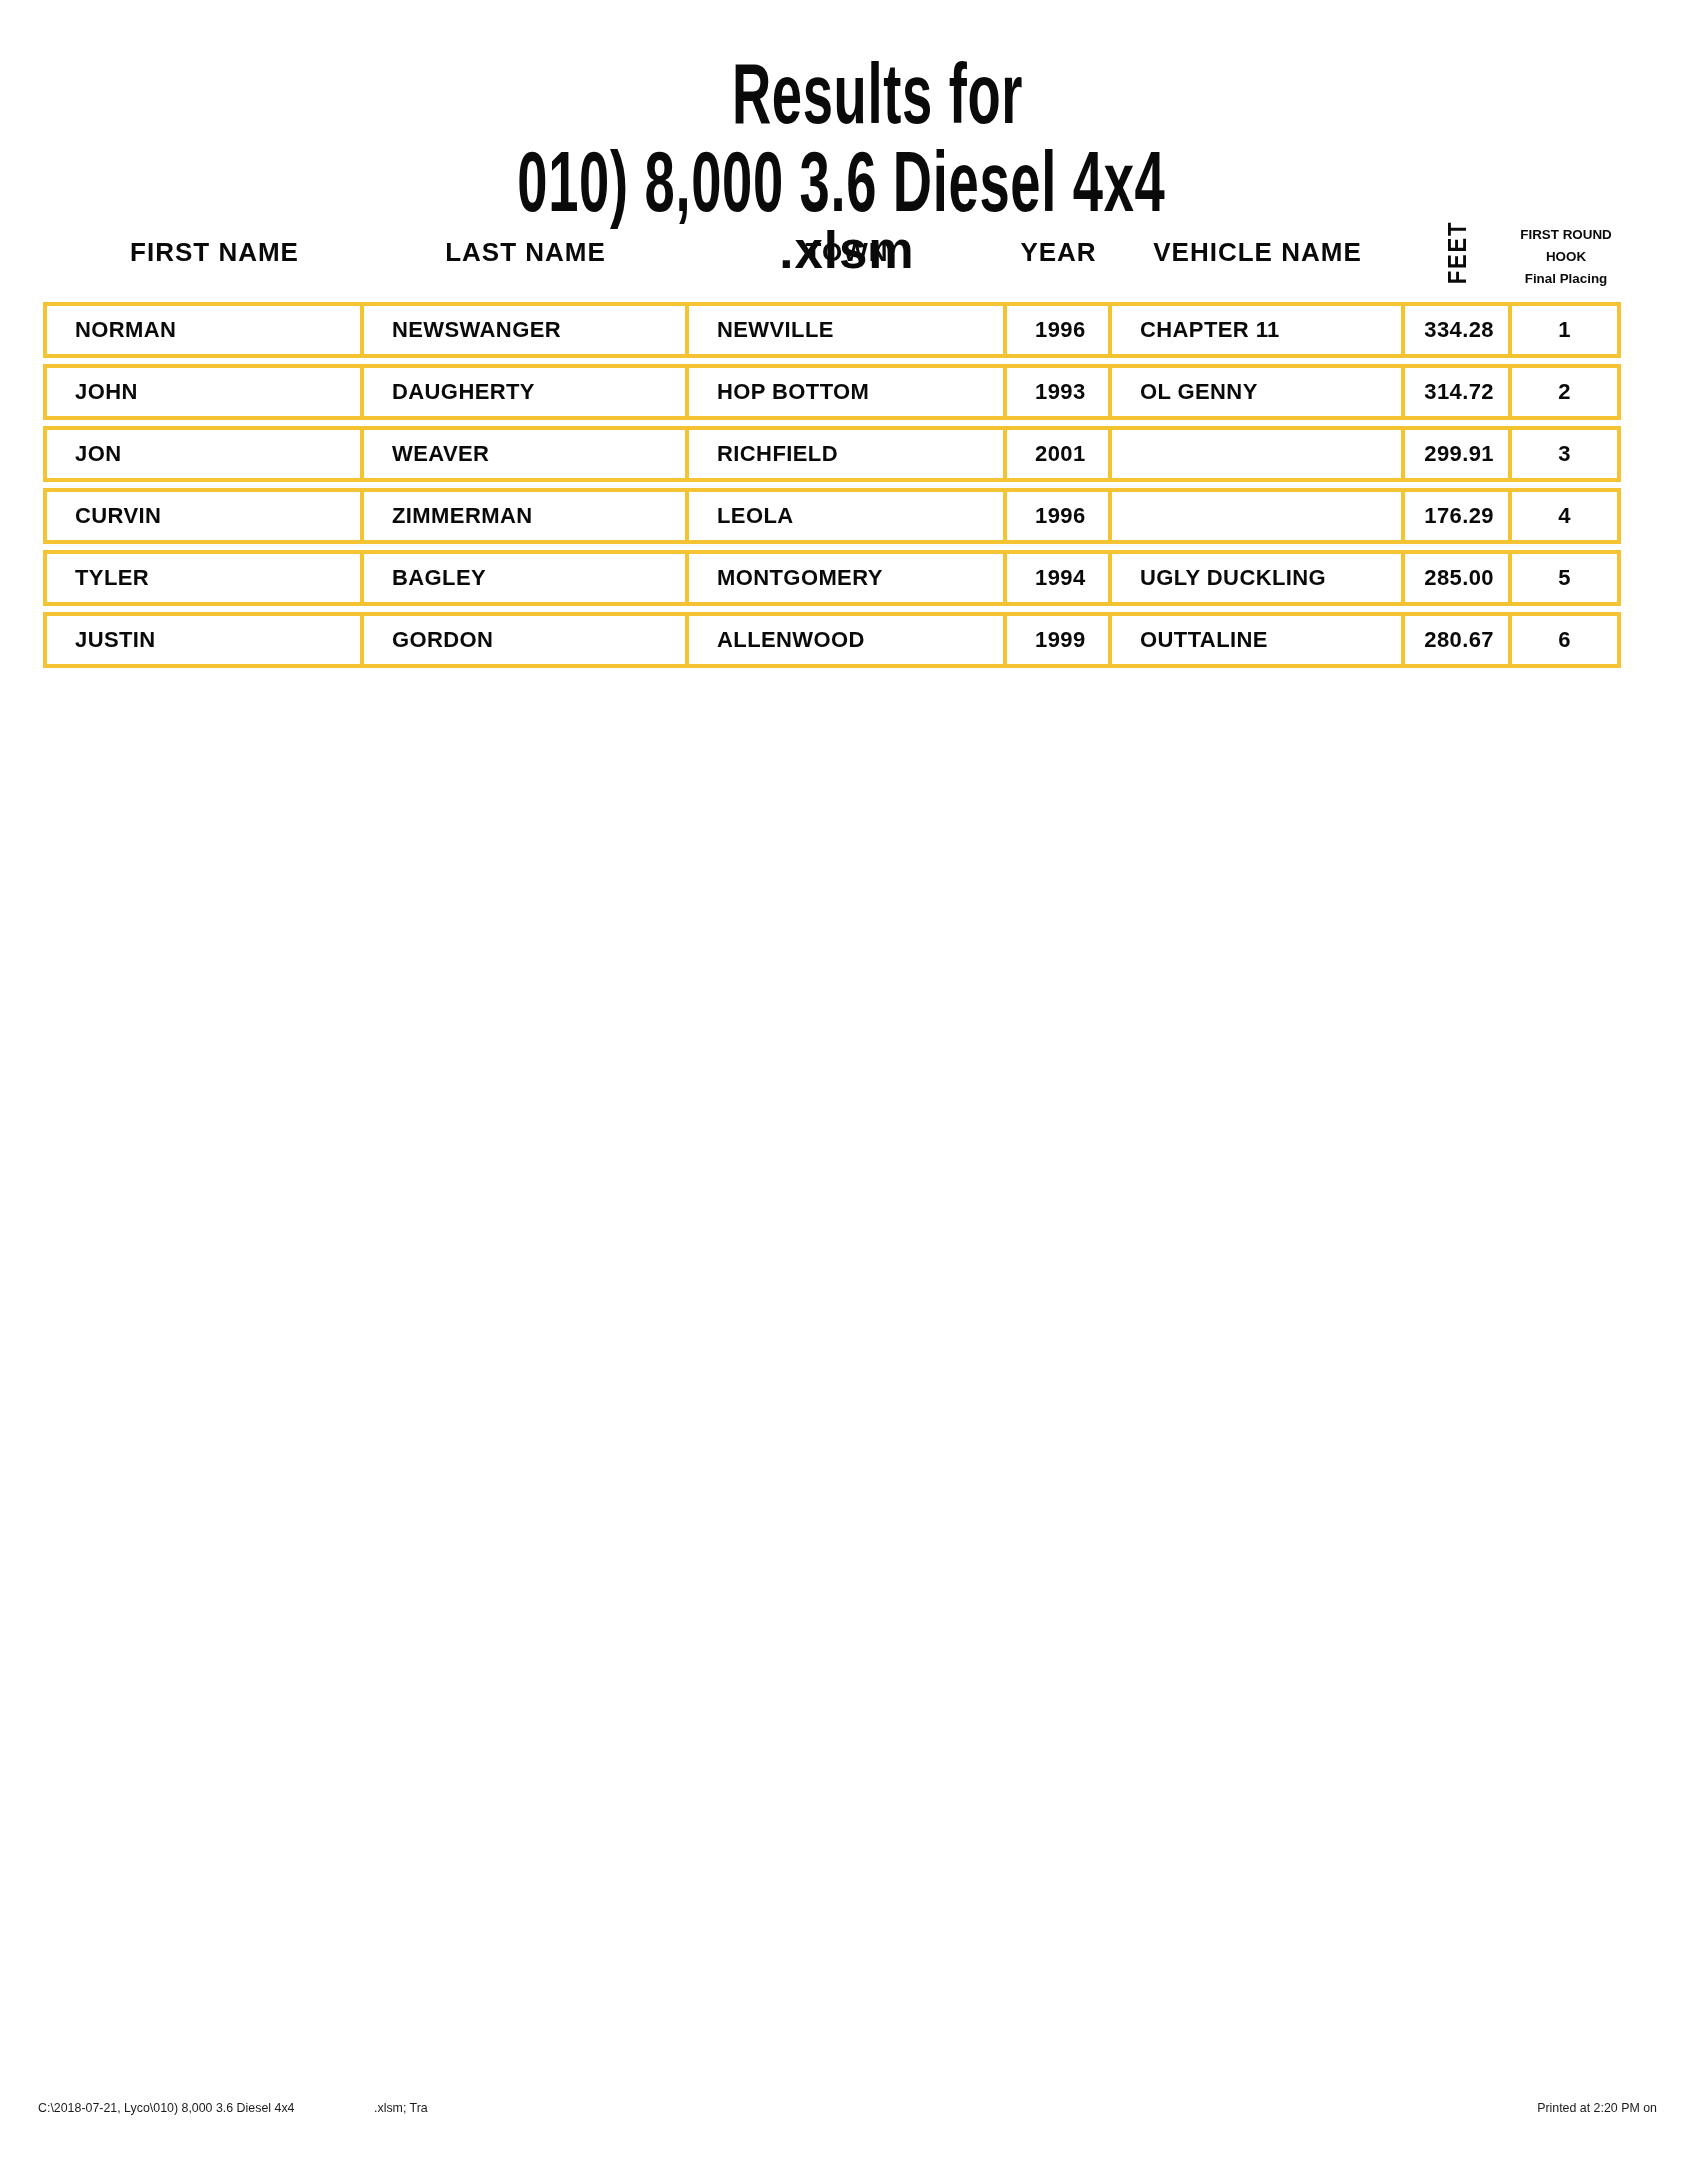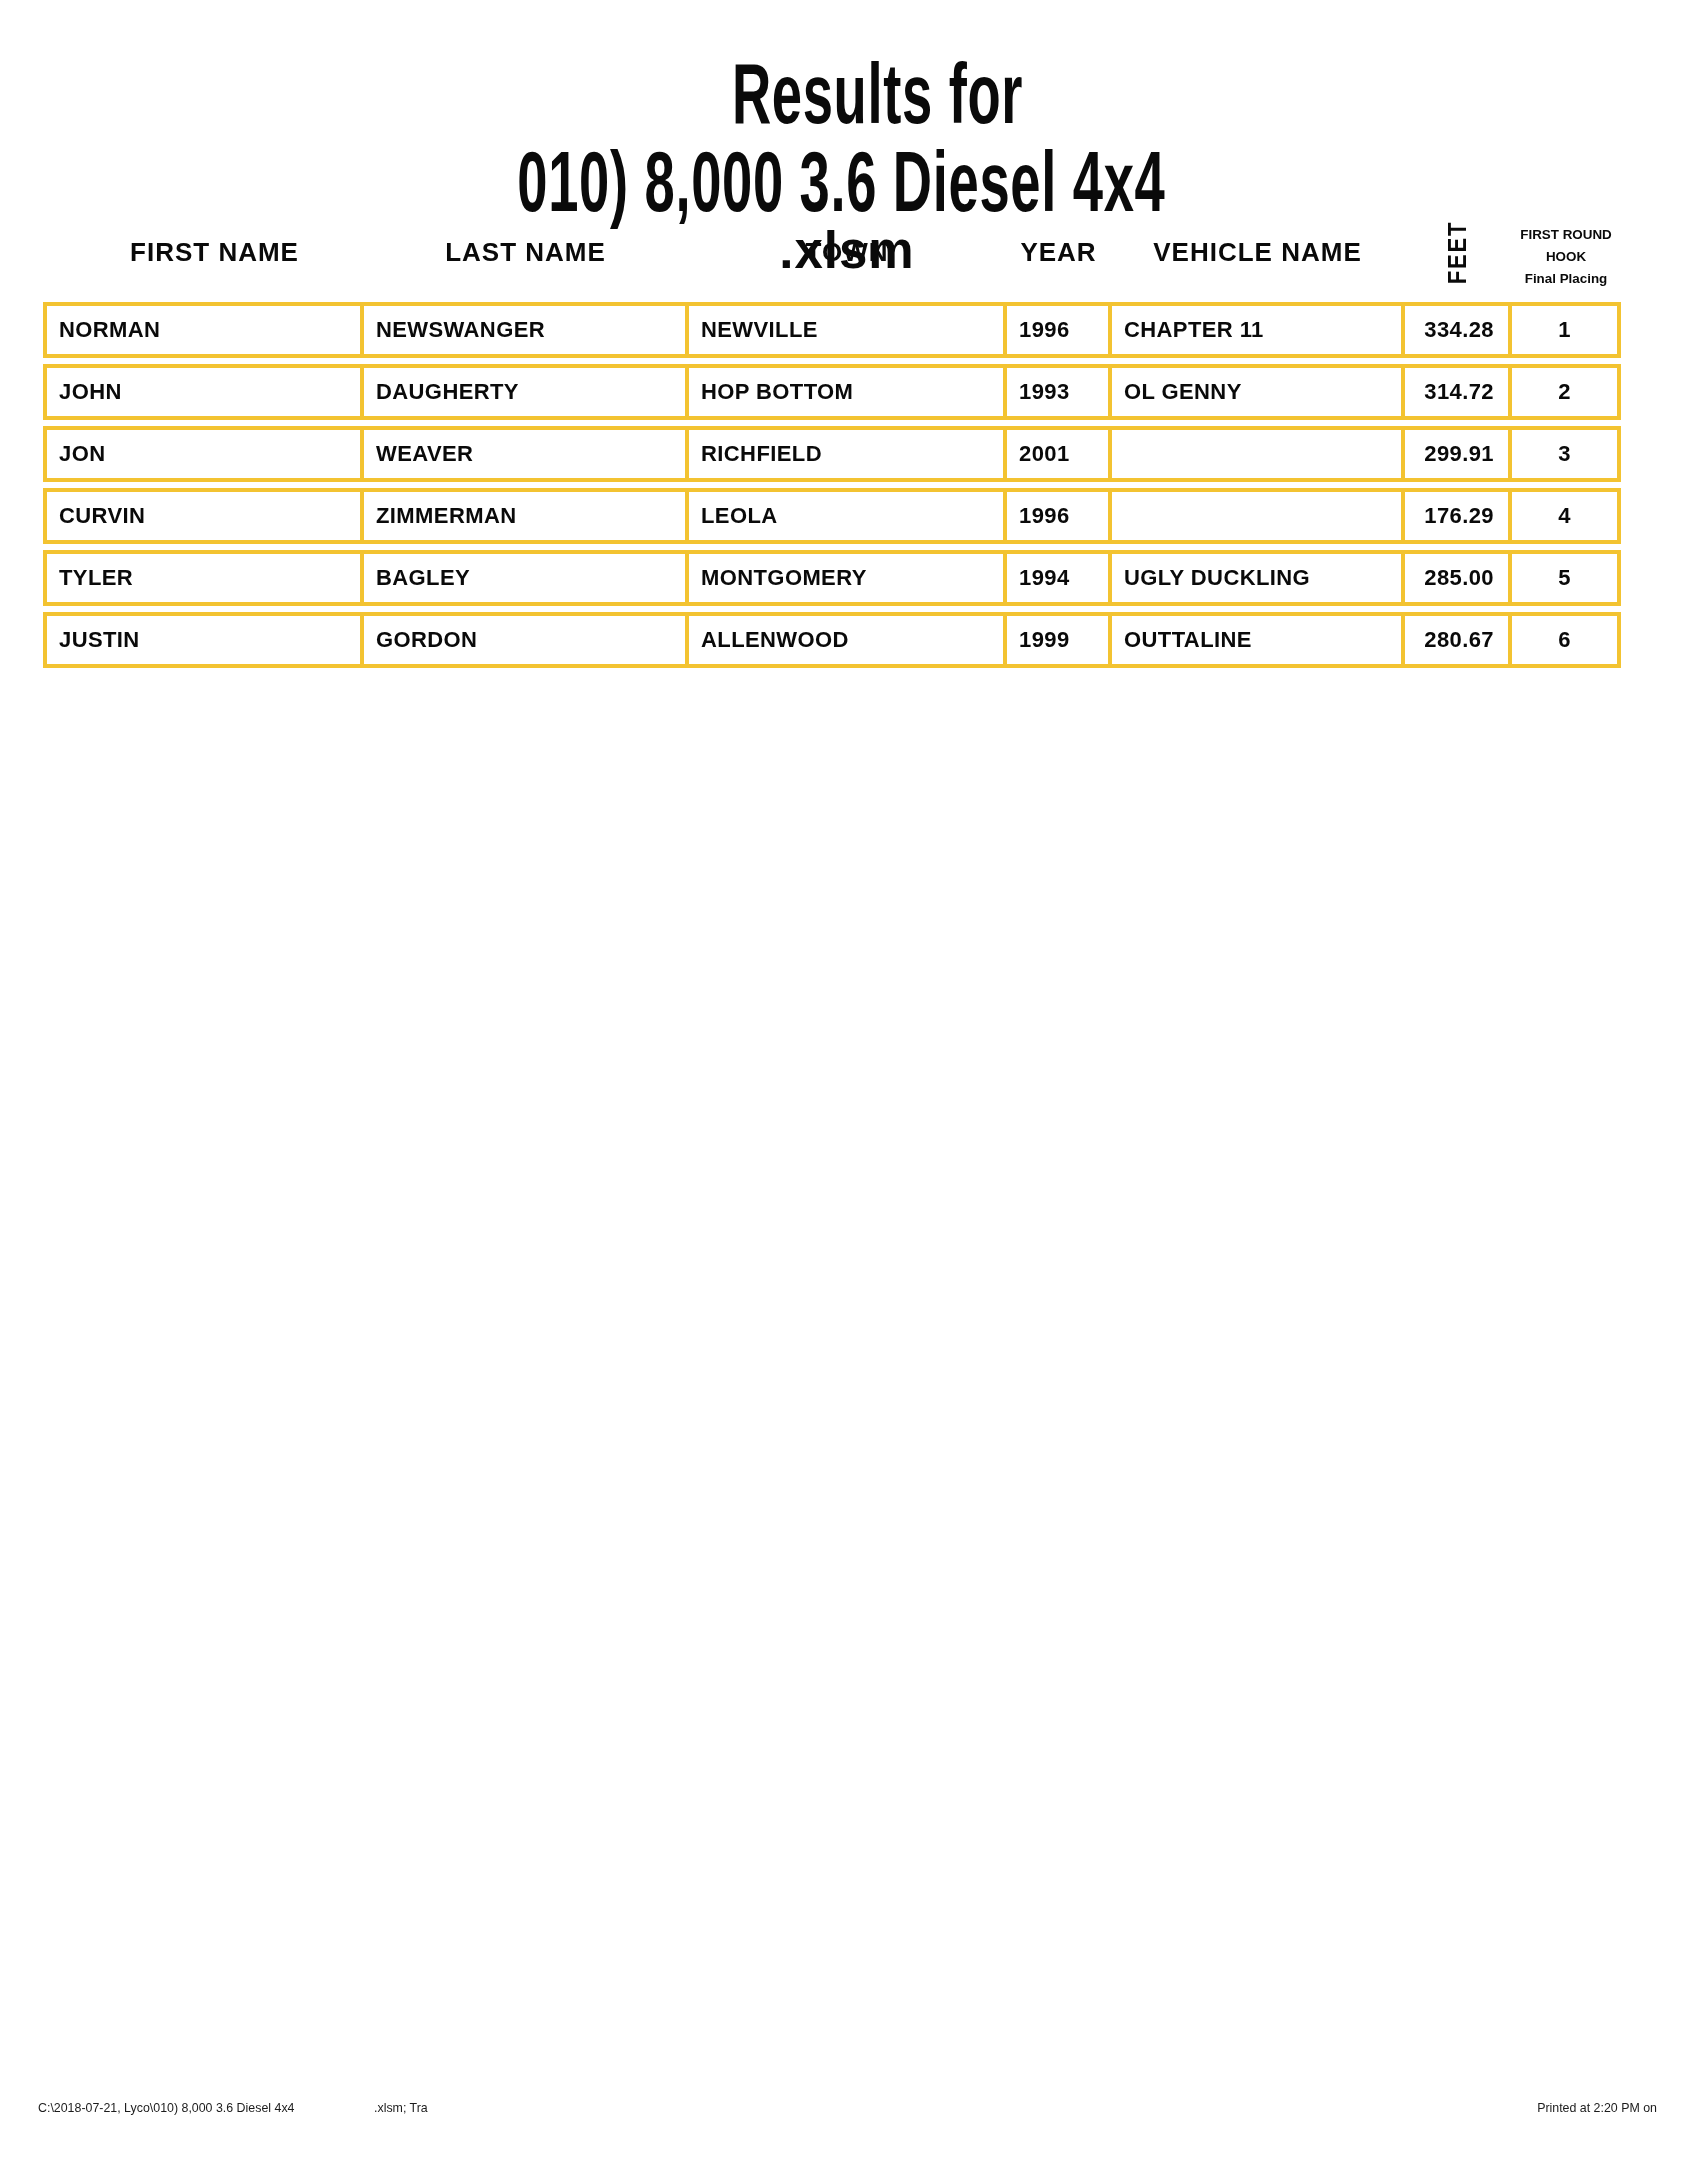--- a/index.html
+++ b/index.html
@@ -42,21 +42,21 @@
     font-weight:bold;font-size:13.4px;line-height:22px;white-space:nowrap;
   }
 
   .results-table{position:absolute;left:43px;top:302px;width:1578px;}
   .trow{
     box-sizing:border-box;width:1578px;height:56px;margin-bottom:6px;
     border:4px solid var(--border,#F3C331);display:flex;background:#ffffff;
   }
   .cell{
     box-sizing:border-box;border-right:4px solid var(--border,#F3C331);
-    display:flex;align-items:center;padding-left:12px;
+    display:flex;align-items:center;padding-left:28px;
     font-size:22px;font-weight:bold;letter-spacing:0.4px;
     white-space:nowrap;overflow:hidden;
   }
   .c-first  {width:317px;}
   .c-last   {width:325px;}
   .c-town   {width:318px;}
   .c-year   {width:105px;}
   .c-vehicle{width:293px;}
   .c-feet   {width:107px;justify-content:flex-end;padding-left:12px;padding-right:14px;}
   .c-place  {flex:1;border-right:none;justify-content:center;padding-left:0;}

